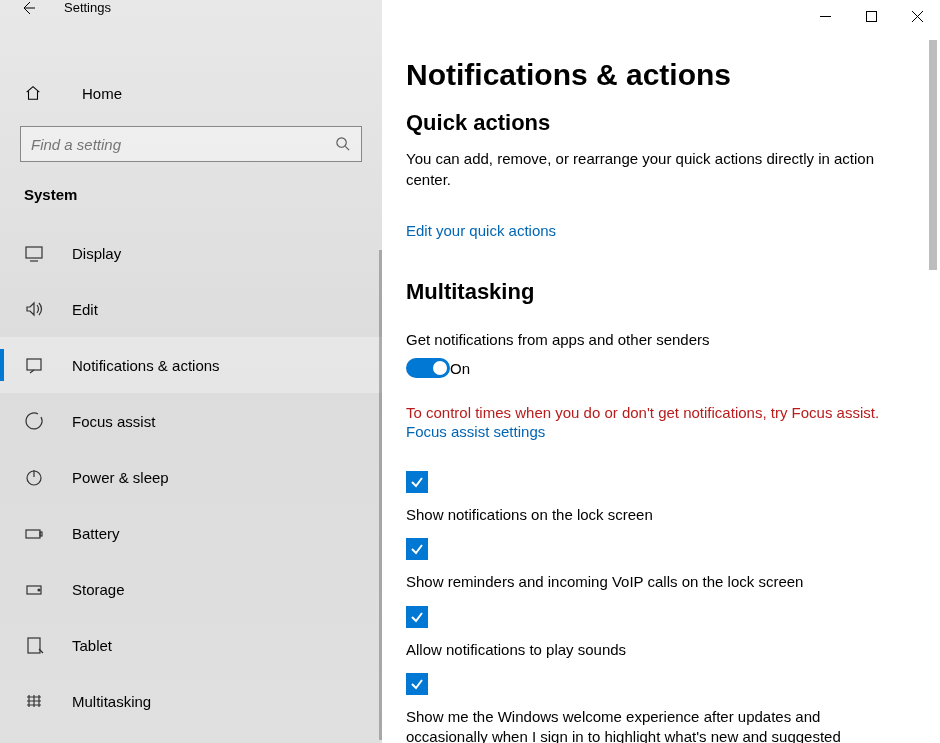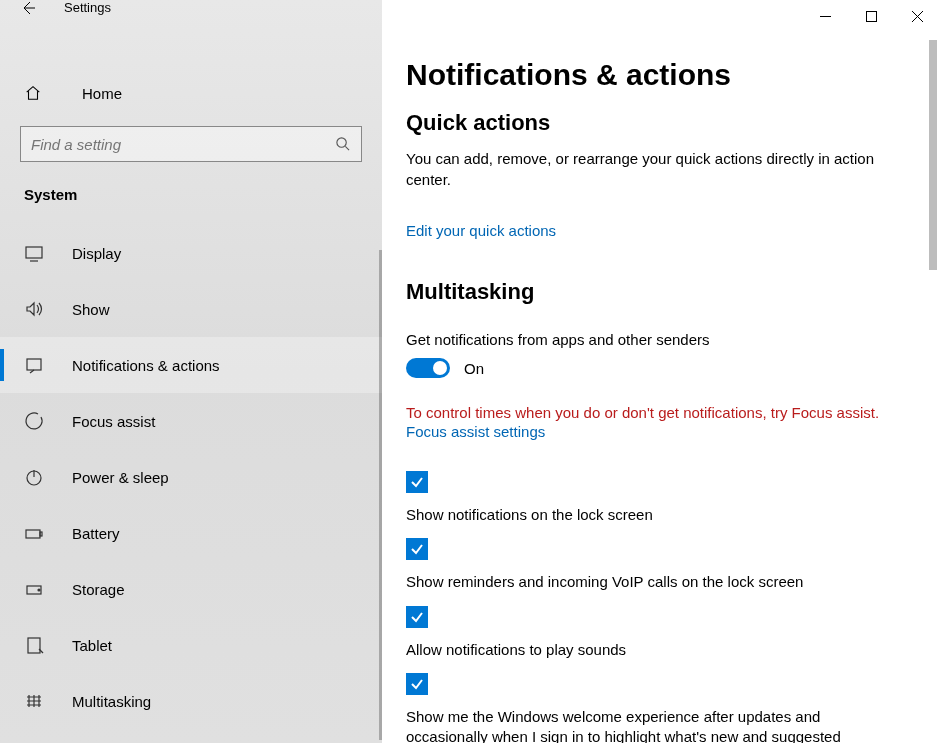--- a/index.html
+++ b/index.html
@@ -134,21 +134,21 @@
   line-height: 1.4;
   margin-bottom: 14px;
 }
 .link {
   color: #0066b4;
   cursor: pointer;
   font-size: 15px;
 }
 .section-spacer { height: 40px; }
 .sub-label { font-size: 15px; margin-bottom: 10px; }
-.toggle-row { display: flex; align-items: center; gap: 14px; margin-bottom: 18px; }
+.toggle-row { display: flex; align-items: center; margin-bottom: 18px; }
 .toggle {
   width: 44px;
   height: 20px;
   border-radius: 10px;
   background: #0078d4;
   position: relative;
 }
 .toggle::after {
   content: "";
   position: absolute;
@@ -244,21 +244,21 @@
             </svg>
         </span>
         <span class="nav-label">Display</span>
       </div>
       <div class="nav-item">
         <span class="nav-icon">
           <svg viewBox="0 0 20 20" width="20" height="20" stroke="#333" stroke-width="1.2" fill="none">
               <path d="M3 8 H6 L10 4 V16 L6 12 H3 Z M13 6 Q16 10 13 14 M15 4 Q20 10 15 16"></path>
             </svg>
         </span>
-        <span class="nav-label">Show</span>
+        <span class="nav-label">Edit</span>
       </div>
       <div class="nav-item active">
         <span class="nav-icon">
           <svg viewBox="0 0 20 20" width="20" height="20" stroke="#333" stroke-width="1.2" fill="none">
               <rect x="3" y="4" width="14" height="11"></rect>
               <path d="M6 18 L10 15 L10 15"></path>
             </svg>
         </span>
         <span class="nav-label">Notifications &amp; actions</span>
       </div>

